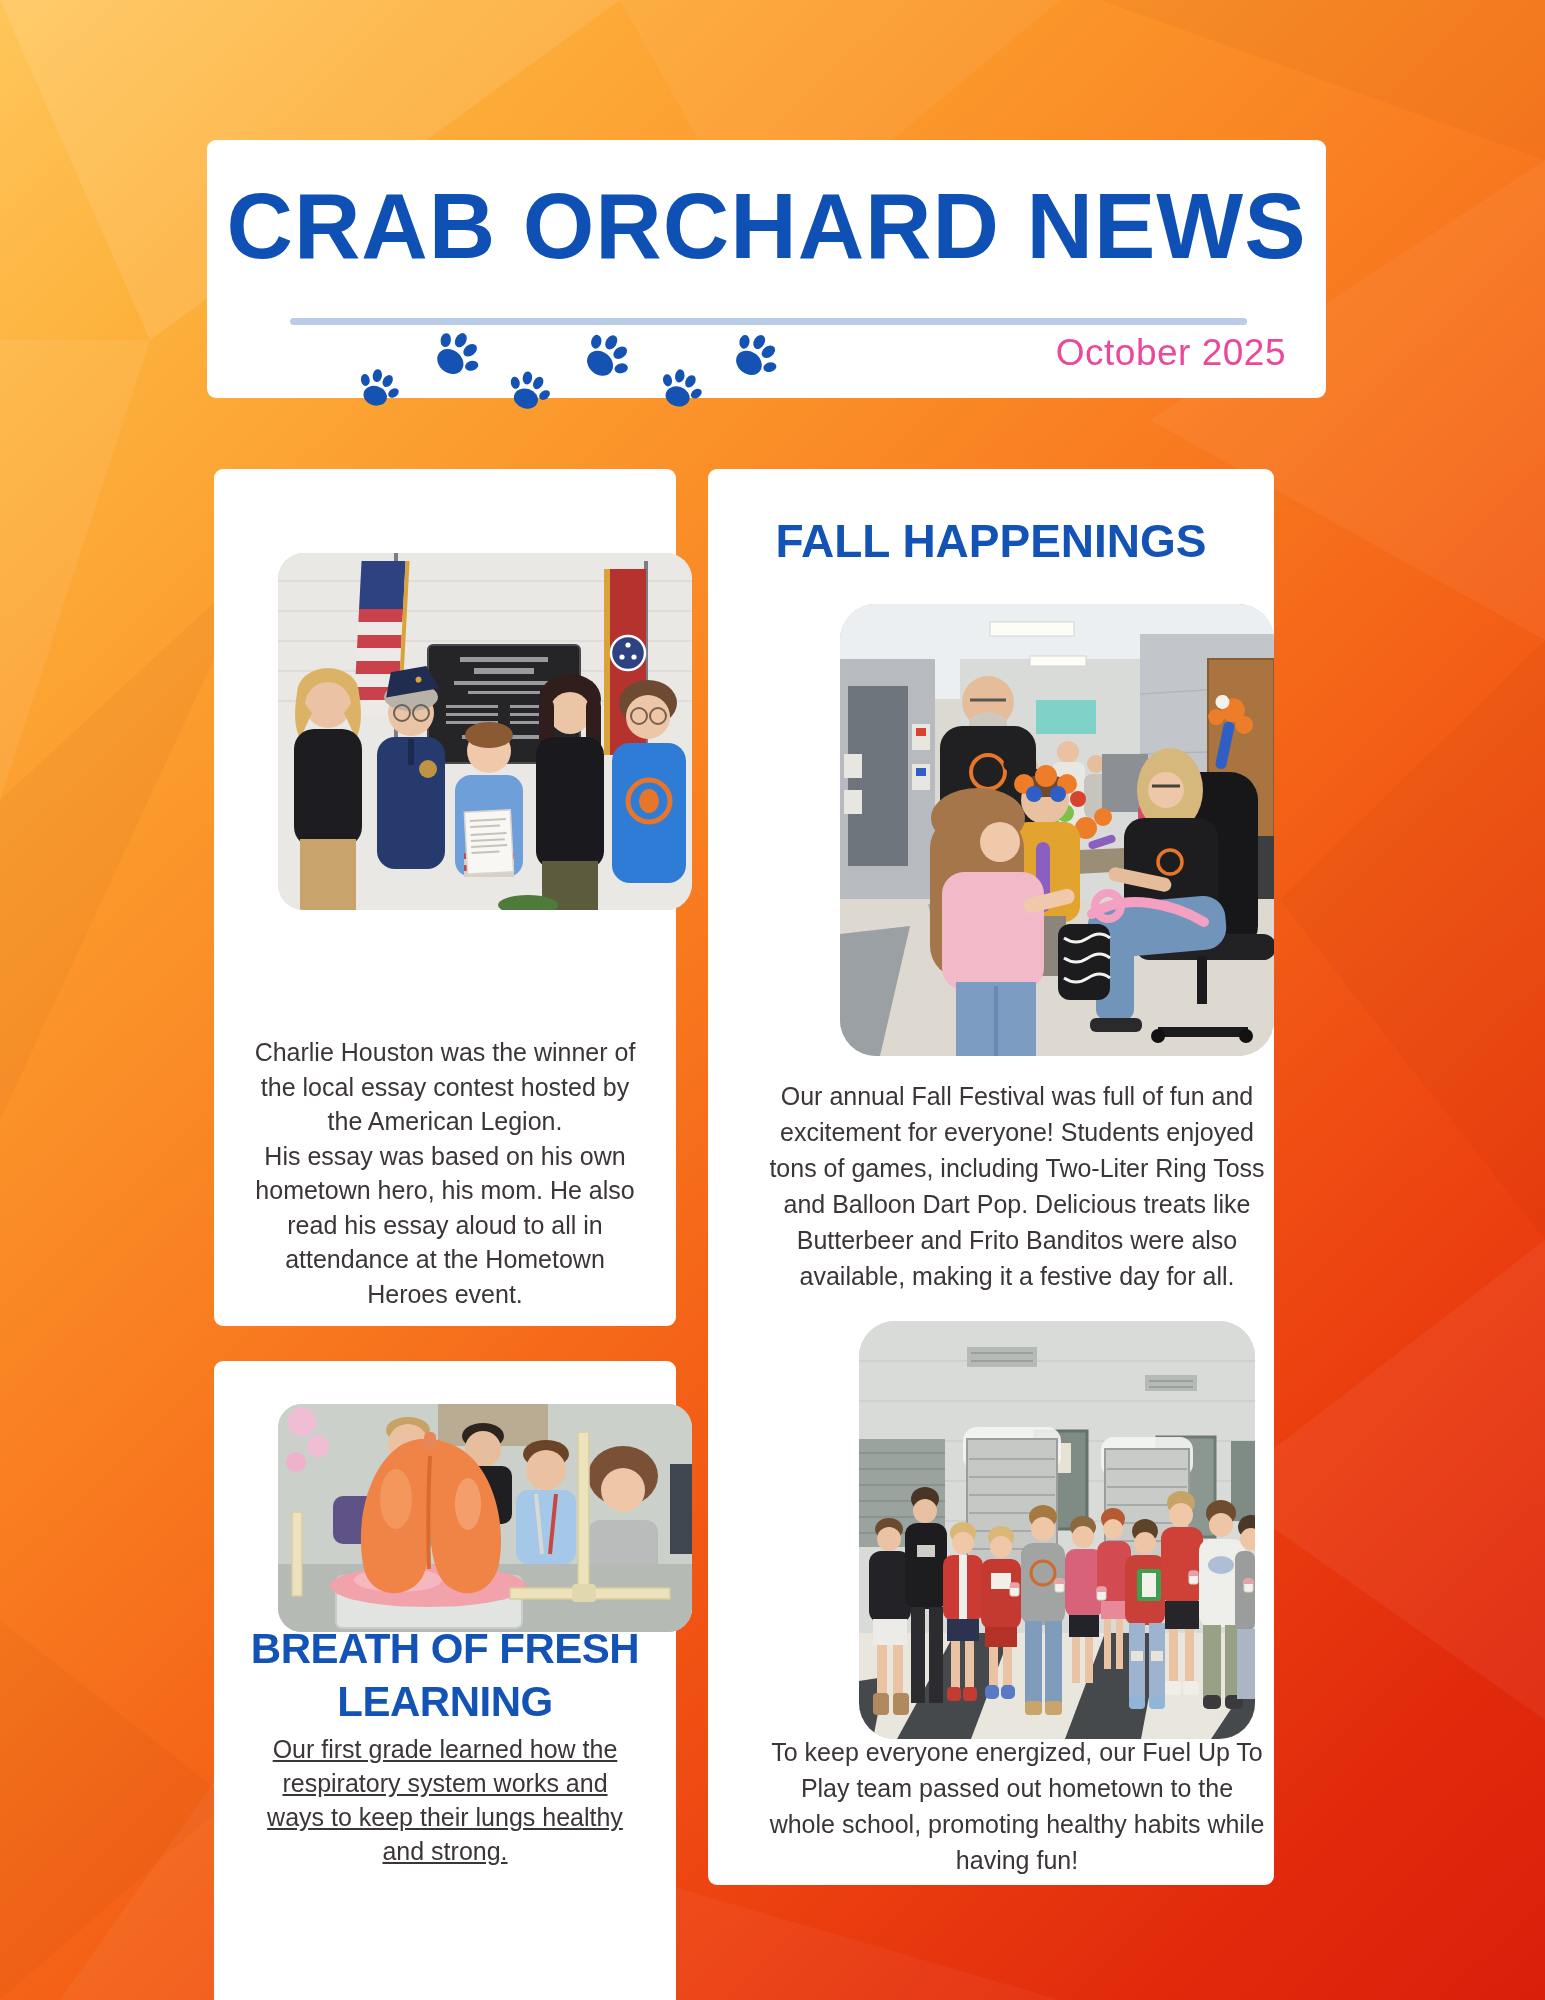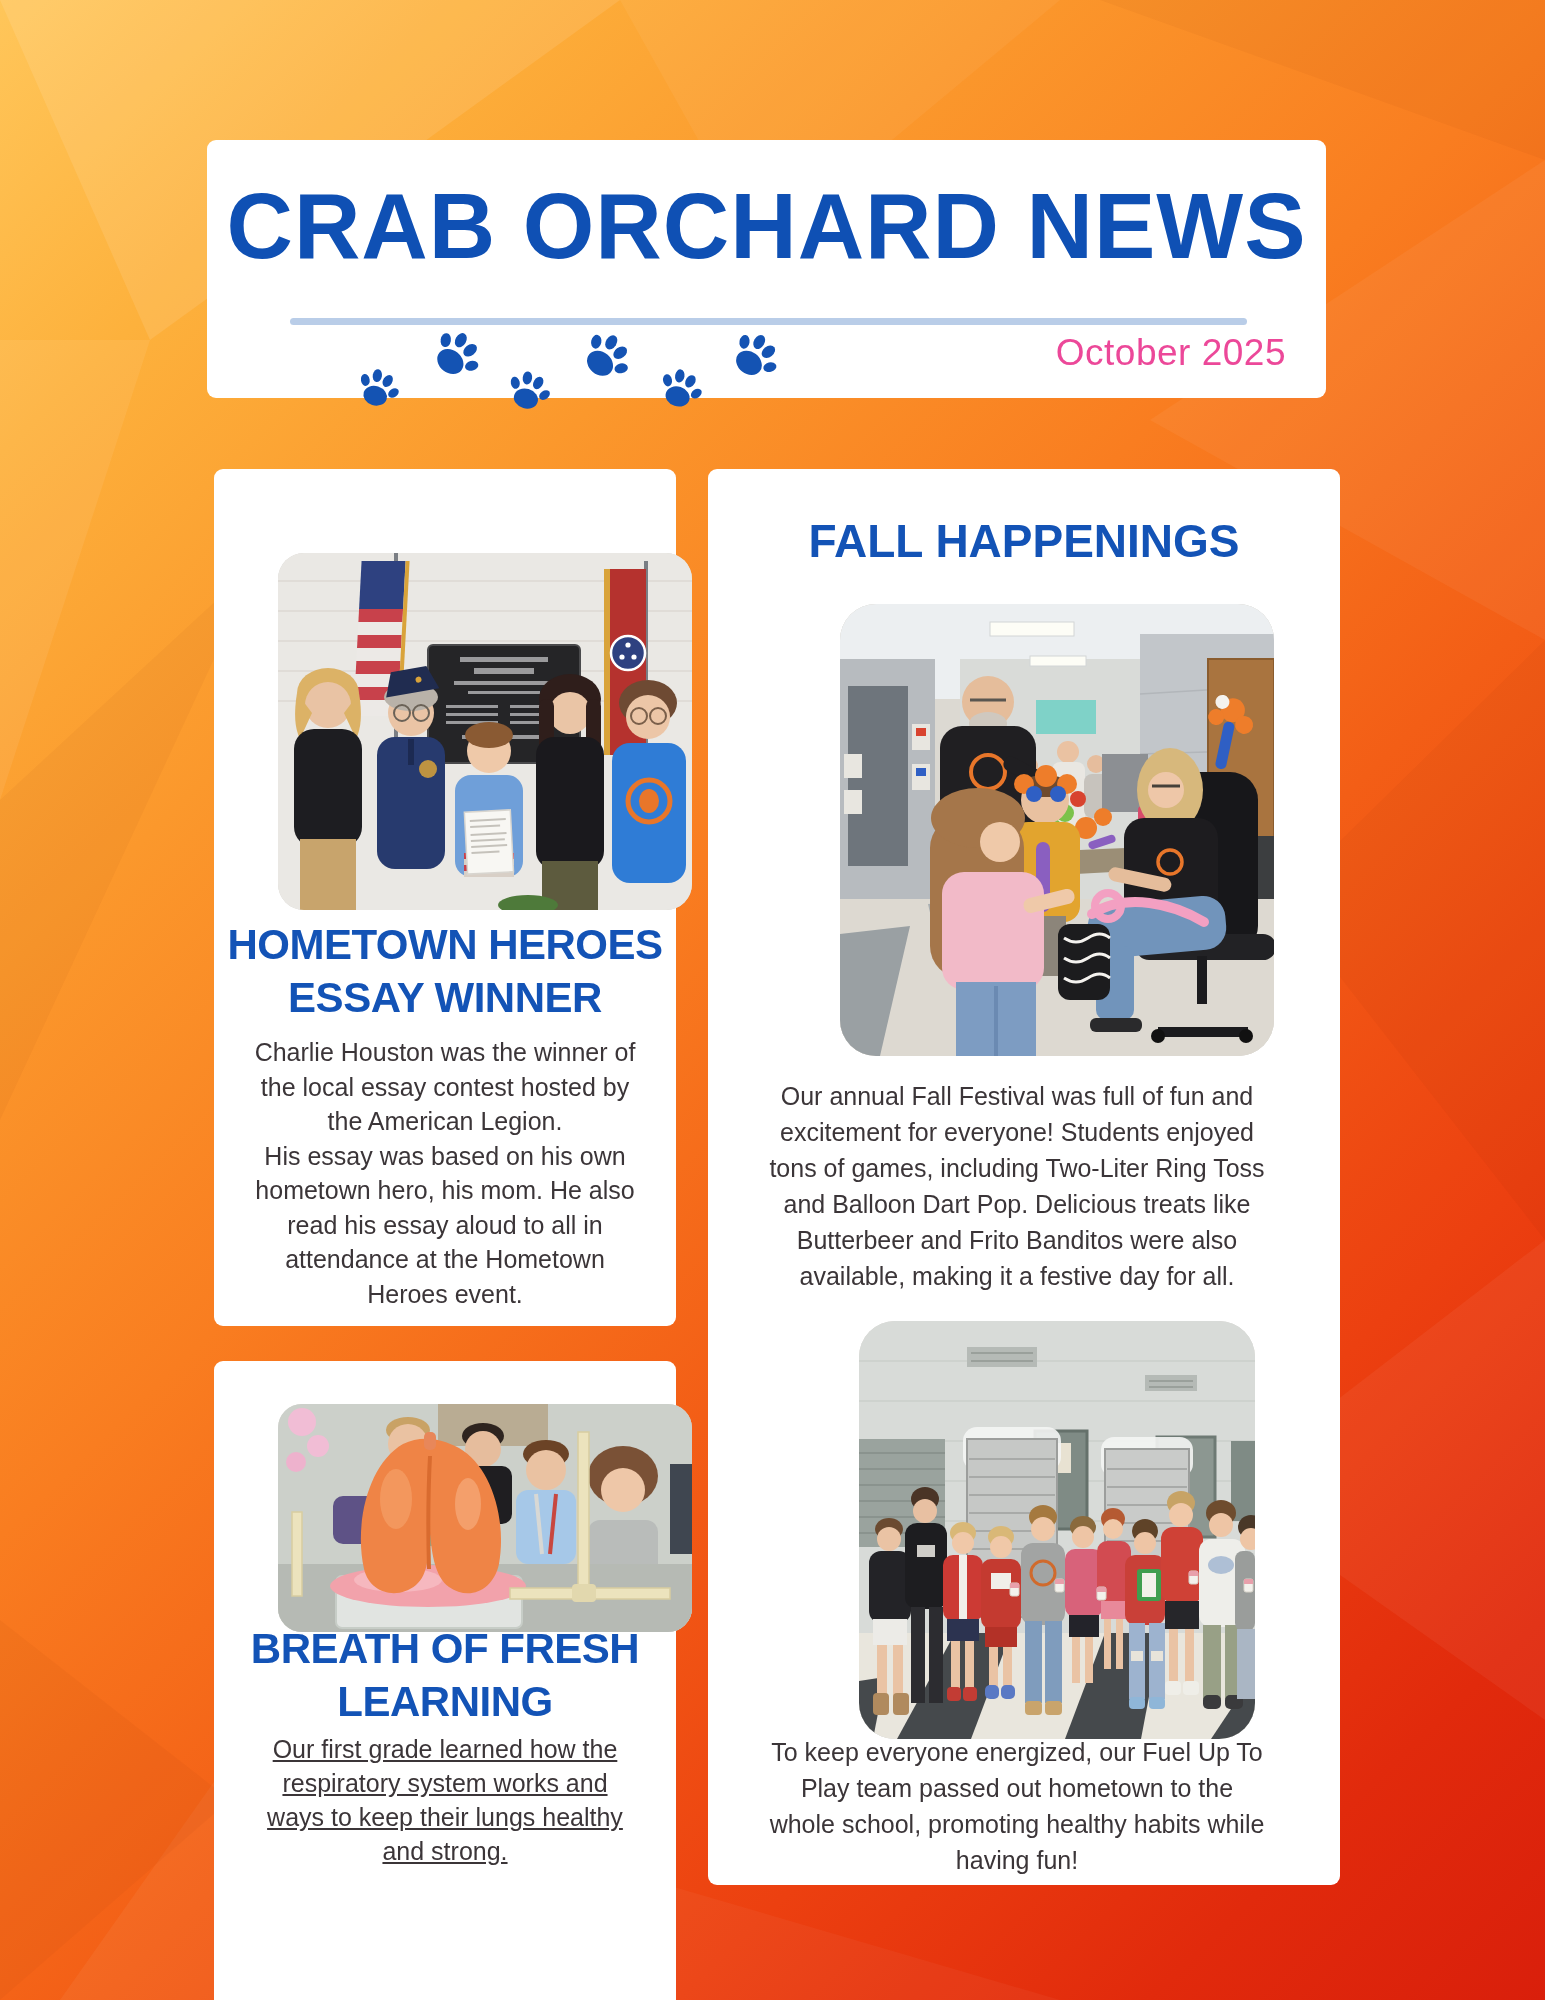--- a/index.html
+++ b/index.html
@@ -19,21 +19,21 @@
   .paw svg{width:100%;height:100%;fill:#1453b3;}
   .paw.p1{left:103px;top:38px;width:46px;height:46px;transform:rotate(18deg);}
   .paw.p2{left:178px;top:0px;width:54px;height:54px;transform:rotate(38deg);}
   .paw.p3{left:253px;top:40px;width:47px;height:47px;transform:rotate(16deg);}
   .paw.p4{left:328px;top:2px;width:54px;height:54px;transform:rotate(40deg);}
   .paw.p5{left:405px;top:38px;width:47px;height:47px;transform:rotate(18deg);}
   .paw.p6{left:477px;top:2px;width:53px;height:53px;transform:rotate(38deg);}
   .issue-date{position:absolute;right:40px;top:192px;font-size:37px;color:#ec4899;letter-spacing:0.5px;}
   .card-a{left:214px;top:469px;width:462px;height:857px;}
   .card-b{left:214px;top:1361px;width:462px;height:680px;}
-  .card-c{left:708px;top:469px;width:632px;height:1416px;}
+  .card-c{left:708px;top:469px;width:566px;height:1416px;}
   .photo{position:absolute;overflow:hidden;background:#d8d5d0;}
   .photo svg{display:block;width:100%;height:100%;}
   .photo-1{left:24px;top:68px;width:414px;height:357px;border-radius:26px;}
   .photo-2{left:24px;top:27px;width:414px;height:228px;border-radius:24px;}
   .photo-3{left:92px;top:119px;width:434px;height:452px;border-radius:36px;}
   .photo-4{left:111px;top:836px;width:396px;height:418px;border-radius:36px;}
   .headline{position:absolute;left:0;right:0;text-align:center;color:#1353b6;
         font-weight:bold;line-height:1.25;letter-spacing:-0.5px;margin:0;}
   .headline-a{top:450px;font-size:42px;}
   .headline-b{top:262px;font-size:42px;}
@@ -212,22 +212,20 @@
               <rect x="193" y="280" width="36" height="2"></rect>
                 <rect x="193" y="286" width="34" height="2"></rect>
               <rect x="193" y="292" width="36" height="2"></rect>
                 <rect x="193" y="298" width="28" height="2"></rect>
             </g>
           </g>
         </g>
         <ellipse cx="250" cy="352" rx="30" ry="10" fill="#4e7a3a"></ellipse>
       </svg>
     </figure>
-    <h2 class="headline headline-a"><span>HOMETOWN HEROES</span><br>
-      <span>ESSAY WINNER</span></h2>
     <p class="body-text body-a">Charlie Houston was the winner of
 the local essay contest hosted by
 the American Legion.
 His essay was based on his own
 hometown hero, his mom.  He also
 read his essay aloud to all in
 attendance at the Hometown
 Heroes event.</p>
   </section>
 

